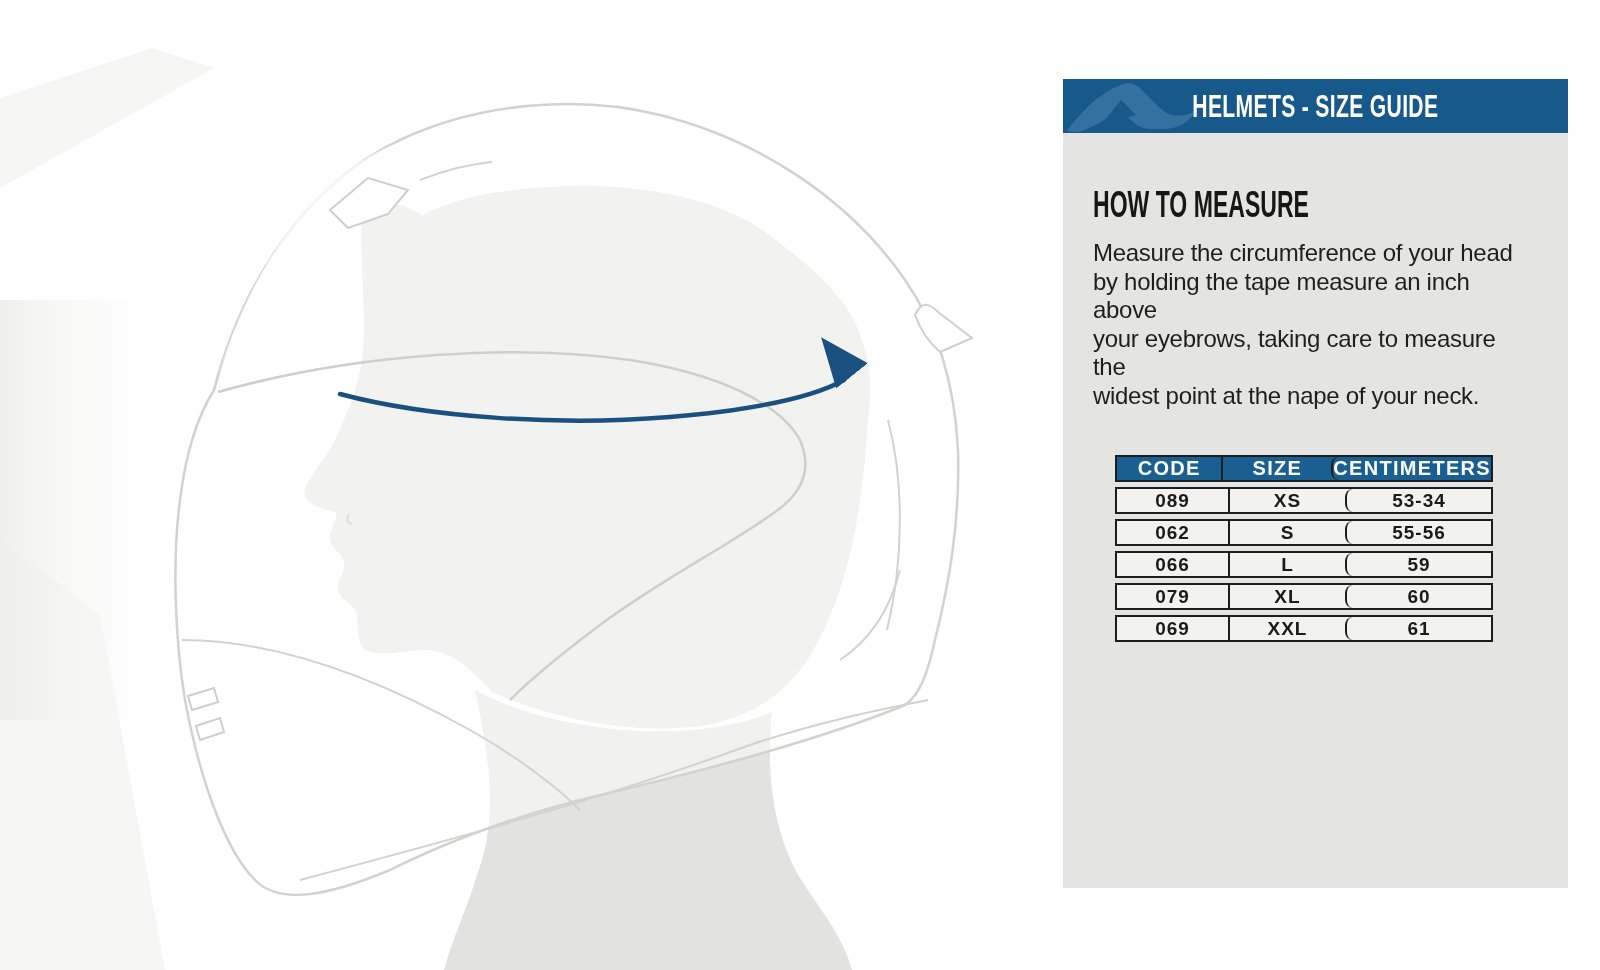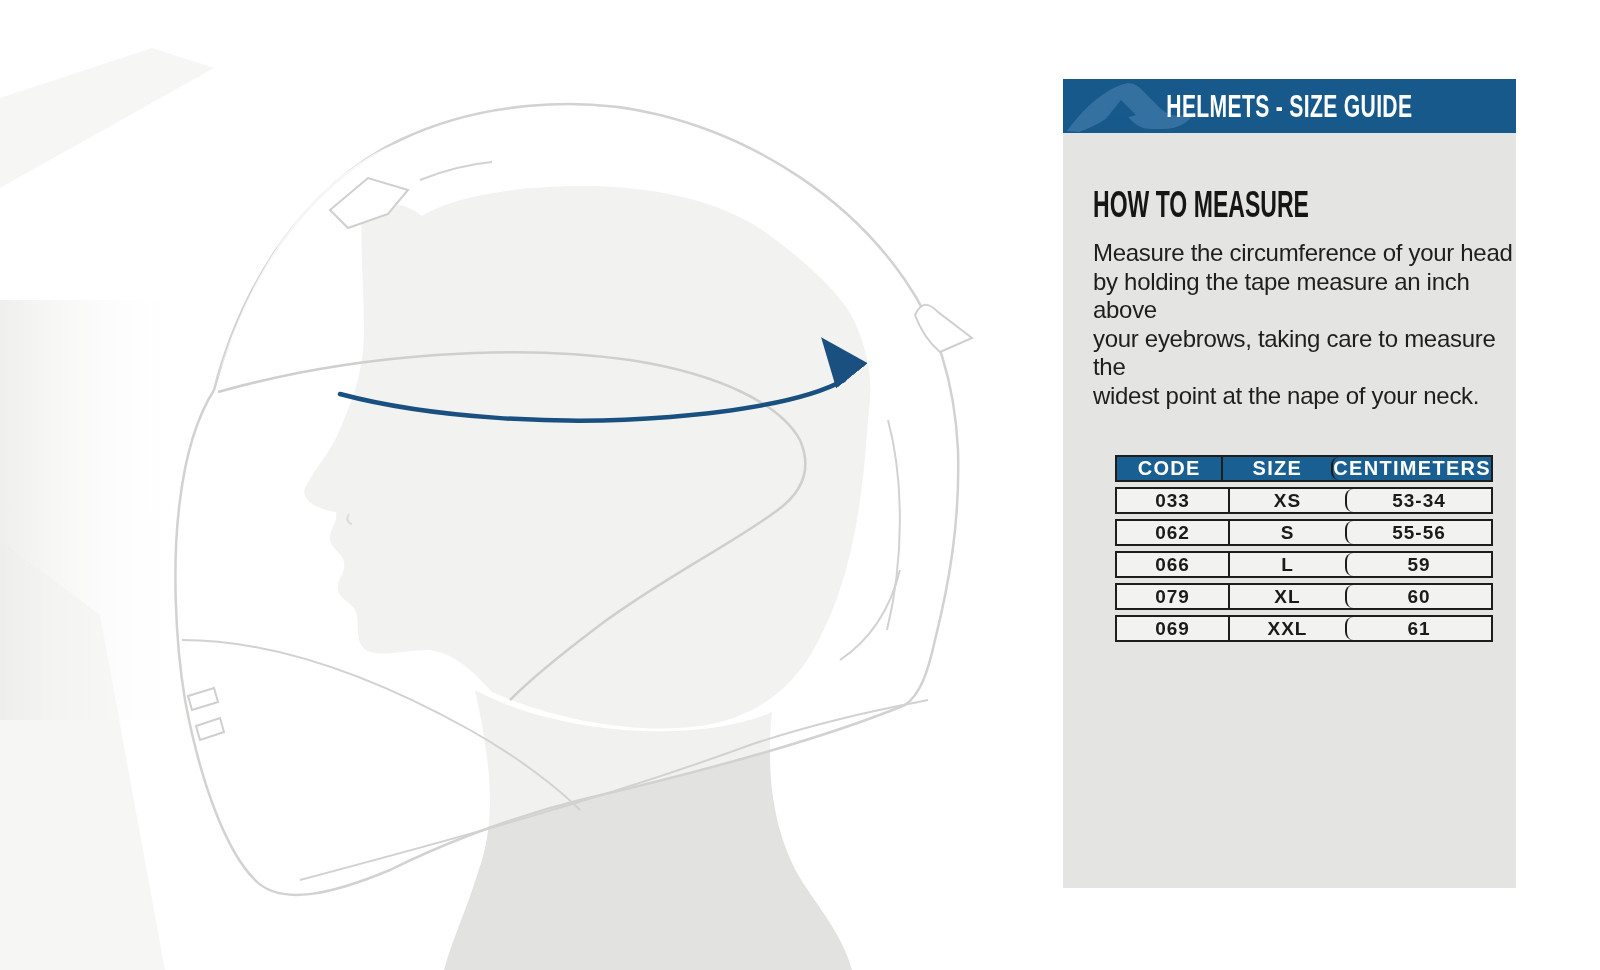--- a/index.html
+++ b/index.html
@@ -11,21 +11,21 @@
     --text-dark:#1e1e1e;
     --measure-blue:#1a5080;
   }
   *{box-sizing:border-box;}
   html,body{margin:0;padding:0;background:#fff;}
   body{font-family:"Liberation Sans", sans-serif;}
   .stage{position:relative;width:1600px;height:970px;background:#ffffff;overflow:hidden;}
 
   .illus{position:absolute;left:0;top:0;width:1040px;height:970px;}
 
-  .panel{position:absolute;left:1063px;top:79px;width:453px;}
+  .panel{position:absolute;left:1063px;top:79px;width:505px;}
   .panel-header{position:relative;height:54px;background:var(--brand-blue);overflow:hidden;}
   .panel-header .logo{position:absolute;left:0;top:0;height:54px;width:132px;}
   .panel-title{position:absolute;left:0;top:0;width:100%;height:100%;
     display:flex;align-items:center;justify-content:center;}
   .panel-title span{display:inline-block;color:#fff;font-weight:bold;font-size:32px;
     letter-spacing:.5px;transform:scaleX(.66);transform-origin:center;white-space:nowrap;}
   .panel-body{background:var(--panel-gray);height:755px;padding:54px 22px 0 30px;}
 
   .htm-heading{margin:0;color:#161616;font-size:36px;font-weight:bold;line-height:1.0;
     transform:scaleX(.64);transform-origin:left center;white-space:nowrap;letter-spacing:0;}
@@ -134,21 +134,21 @@
 widest point at the nape of your neck.</p>
 
       <div class="size-table">
         <div class="t-row t-head">
           <div class="t-cell c1">CODE</div>
           <div class="t-cell c2">SIZE</div>
           <div class="t-cell c3">CENTIMETERS</div>
         </div>
 
           <div class="t-row">
-            <div class="t-cell c1">033</div>
+            <div class="t-cell c1">089</div>
             <div class="t-cell c2">XS</div>
             <div class="t-cell c3">53-34</div>
           </div>
 
           <div class="t-row">
             <div class="t-cell c1">062</div>
             <div class="t-cell c2">S</div>
             <div class="t-cell c3">55-56</div>
           </div>
 

